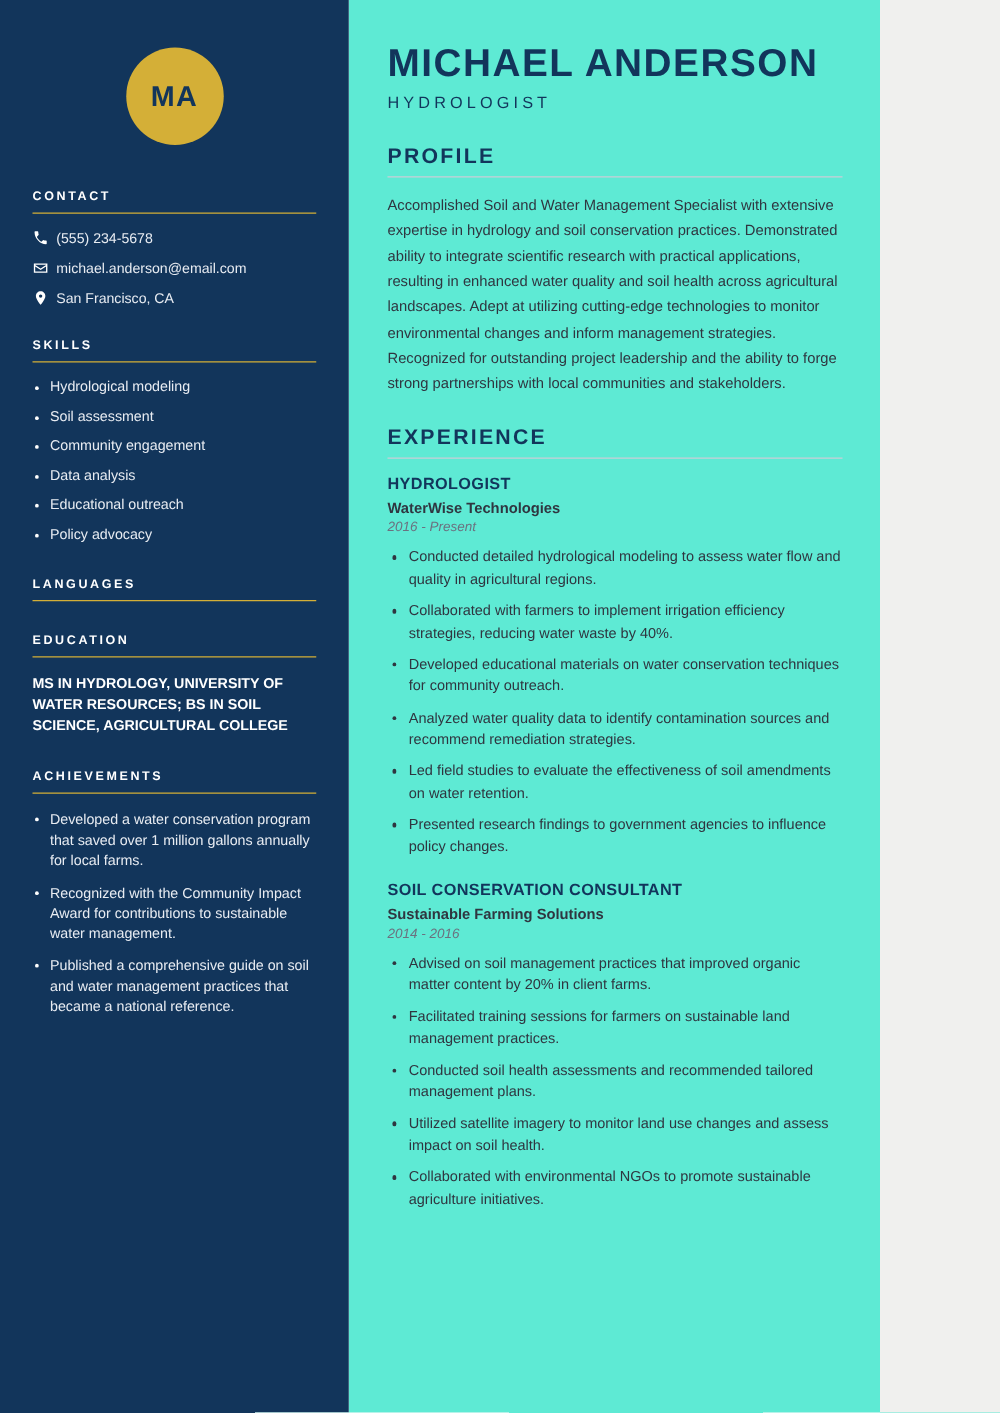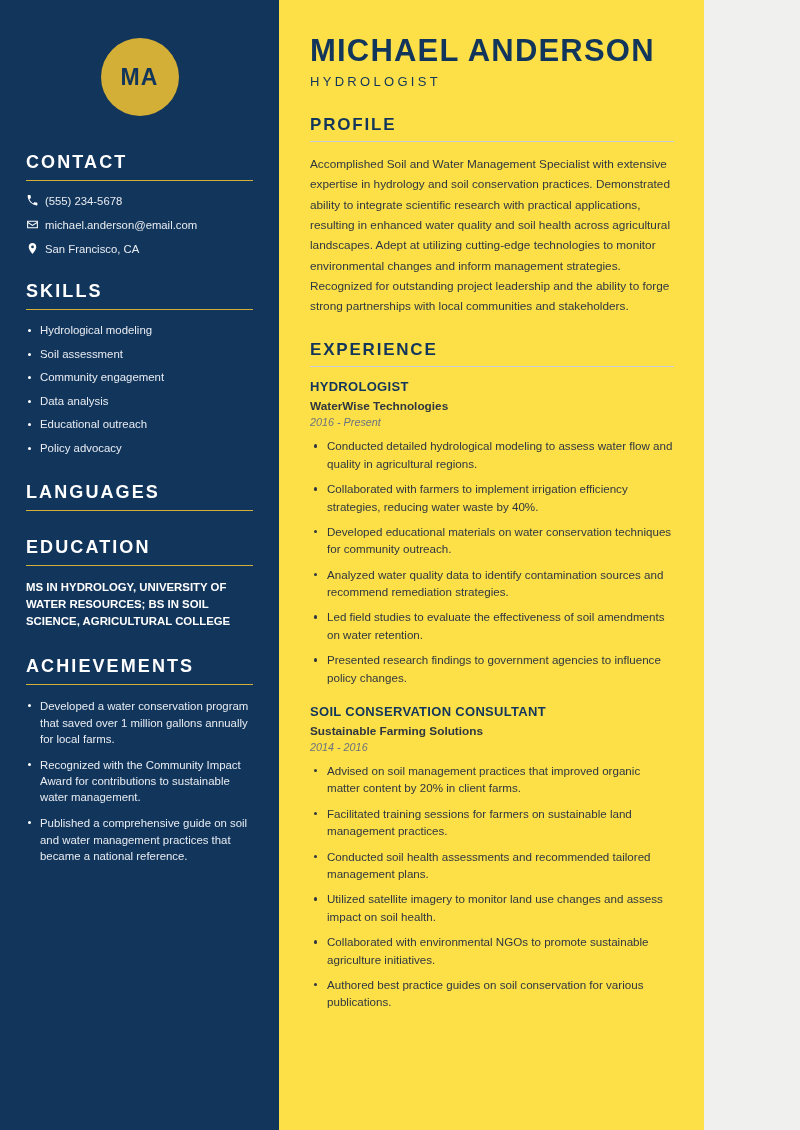--- a/index.html
+++ b/index.html
@@ -45,21 +45,21 @@
     background: #d4af37;
     color: #12355b;
     display: flex;
     align-items: center;
     justify-content: center;
     font-size: 23px;
     font-weight: bold;
     letter-spacing: 1px;
   }
   .side-heading {
-    font-size: 18px;
+    font-size: 10px;
     font-weight: bold;
     letter-spacing: 2.1px;
     color: #ffffff;
     margin: 0 0 7px 0;
   }
   .side-rule {
     border: 0;
     border-top: 1px solid #d4af37;
     margin: 0 0 13px 0;
   }
@@ -113,21 +113,21 @@
   .ach-list li {
     margin-bottom: 10px;
     line-height: 1.42;
   }
 
   
   .main {
     flex: 1;
     box-sizing: border-box;
     padding: 34px 30px 13px 31px;
-    background: #fde047;
+    background: #5eead4;
   }
   .name {
     font-size: 31px;
     font-weight: bold;
     letter-spacing: 1.2px;
     color: #12355b;
     margin: 0 0 6px 0;
     line-height: 1.1;
   }
   .job-title {
@@ -311,21 +311,20 @@
       <div class="job">
         <div class="job-role">SOIL CONSERVATION CONSULTANT</div>
         <div class="job-company">Sustainable Farming Solutions</div>
         <div class="job-dates">2014 - 2016</div>
         <ul class="job-bullets">
           <li>Advised on soil management practices that improved organic matter content by 20% in client farms.</li>
           <li>Facilitated training sessions for farmers on sustainable land management practices.</li>
           <li>Conducted soil health assessments and recommended tailored management plans.</li>
           <li>Utilized satellite imagery to monitor land use changes and assess impact on soil health.</li>
           <li>Collaborated with environmental NGOs to promote sustainable agriculture initiatives.</li>
-          <li>Authored best practice guides on soil conservation for various publications.</li>
         </ul>
       </div>
 
     </section>
 
   </main>
 
 </div>
 
 </body></html>

